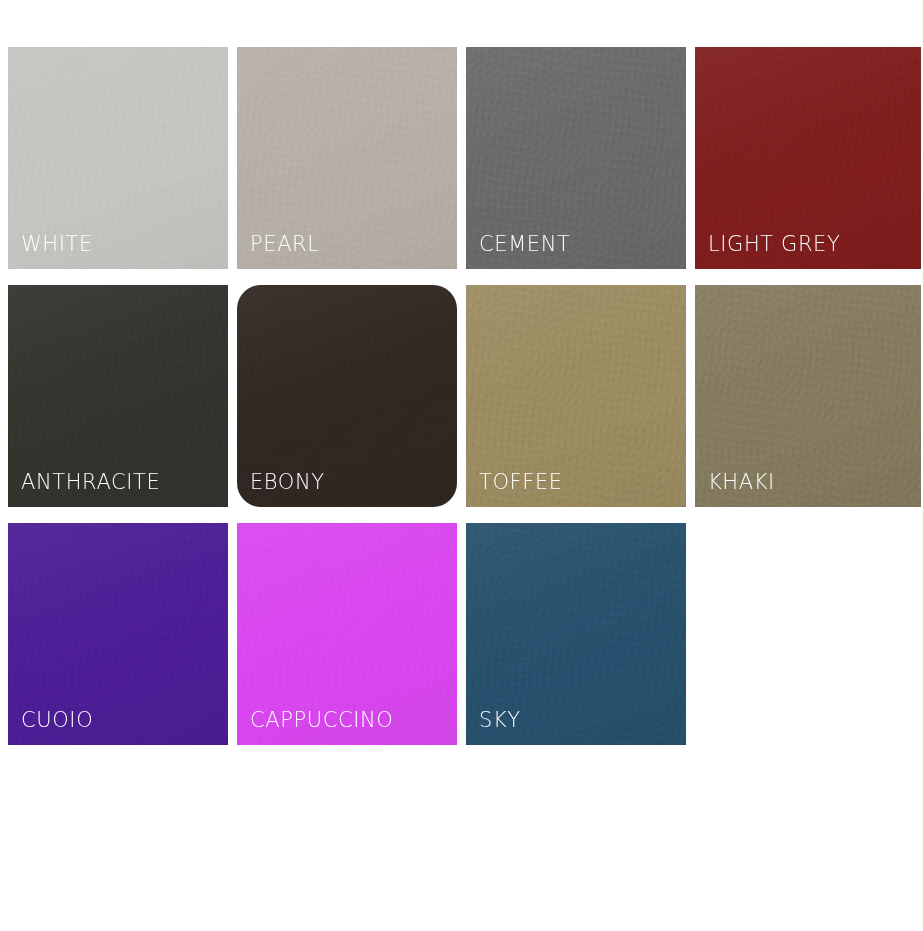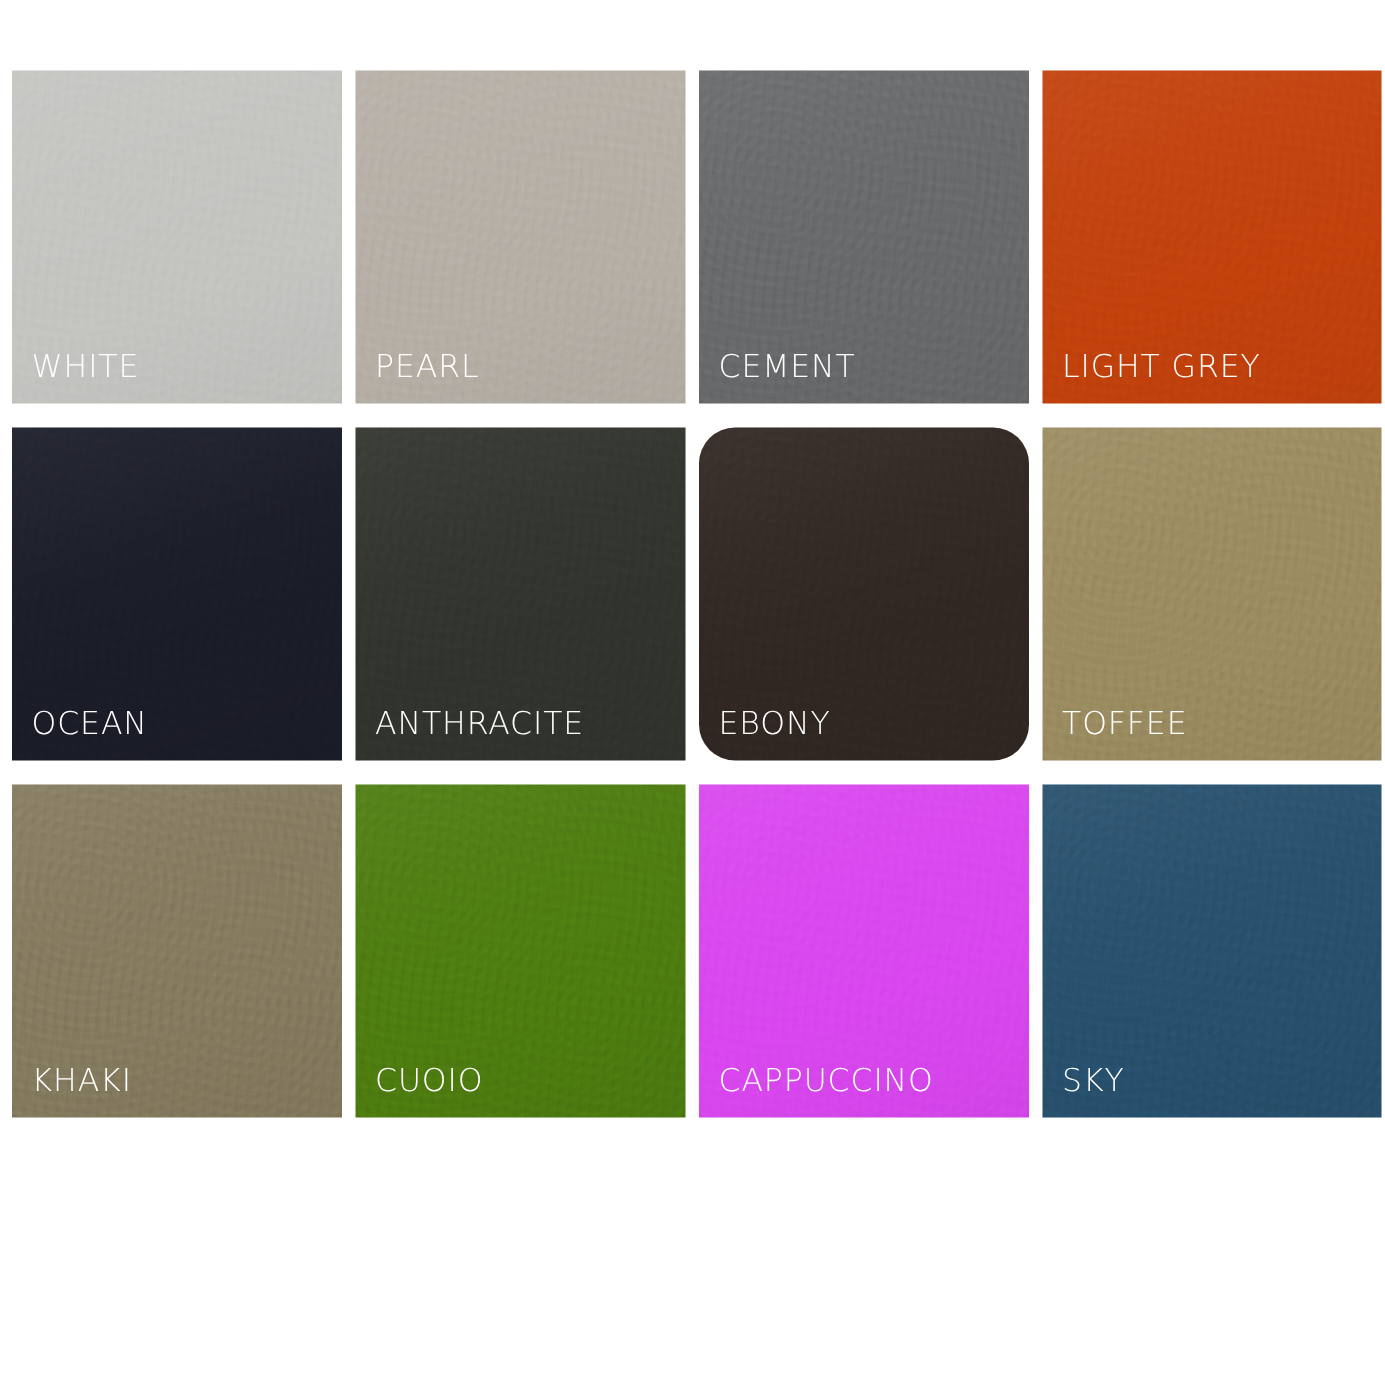--- a/index.html
+++ b/index.html
@@ -116,29 +116,24 @@
     <div class="swatch" style="background: rgb(182, 175, 166);">
       <span class="sheen"></span>
       <span class="grain"></span>
       <span class="label">PEARL</span>
     </div>
     <div class="swatch" style="background: rgb(103, 105, 106);">
       <span class="sheen"></span>
       <span class="grain"></span>
       <span class="label">CEMENT</span>
     </div>
-    <div class="swatch" style="background: #c2410c;">
+    <div class="swatch" style="background: #7f1d1d;">
       <span class="sheen"></span>
       <span class="grain"></span>
       <span class="label">LIGHT GREY</span>
-    </div>
-    <div class="swatch" style="background: rgb(26, 28, 40);">
-      <span class="sheen"></span>
-      <span class="grain"></span>
-      <span class="label">OCEAN</span>
     </div>
     <div class="swatch" style="background: rgb(49, 51, 45); text-align: right;">
       <span class="sheen"></span>
       <span class="grain"></span>
       <span class="label">ANTHRACITE</span>
     </div>
     <div class="swatch" style="background: rgb(49, 39, 34); border-radius: 24px;">
       <span class="sheen"></span>
       <span class="grain"></span>
       <span class="label">EBONY</span>
@@ -146,21 +141,21 @@
     <div class="swatch" style="background: rgb(155, 139, 96);">
       <span class="sheen"></span>
       <span class="grain"></span>
       <span class="label">TOFFEE</span>
     </div>
     <div class="swatch" style="background: rgb(132, 122, 94);">
       <span class="sheen"></span>
       <span class="grain"></span>
       <span class="label">KHAKI</span>
     </div>
-    <div class="swatch" style="background: #4d7c0f;">
+    <div class="swatch" style="background: #4c1d95;">
       <span class="sheen"></span>
       <span class="grain"></span>
       <span class="label">CUOIO</span>
     </div>
     <div class="swatch" style="background: #d946ef;">
       <span class="sheen"></span>
       <span class="grain"></span>
       <span class="label">CAPPUCCINO</span>
     </div>
     <div class="swatch" style="background: rgb(39, 80, 109);">

